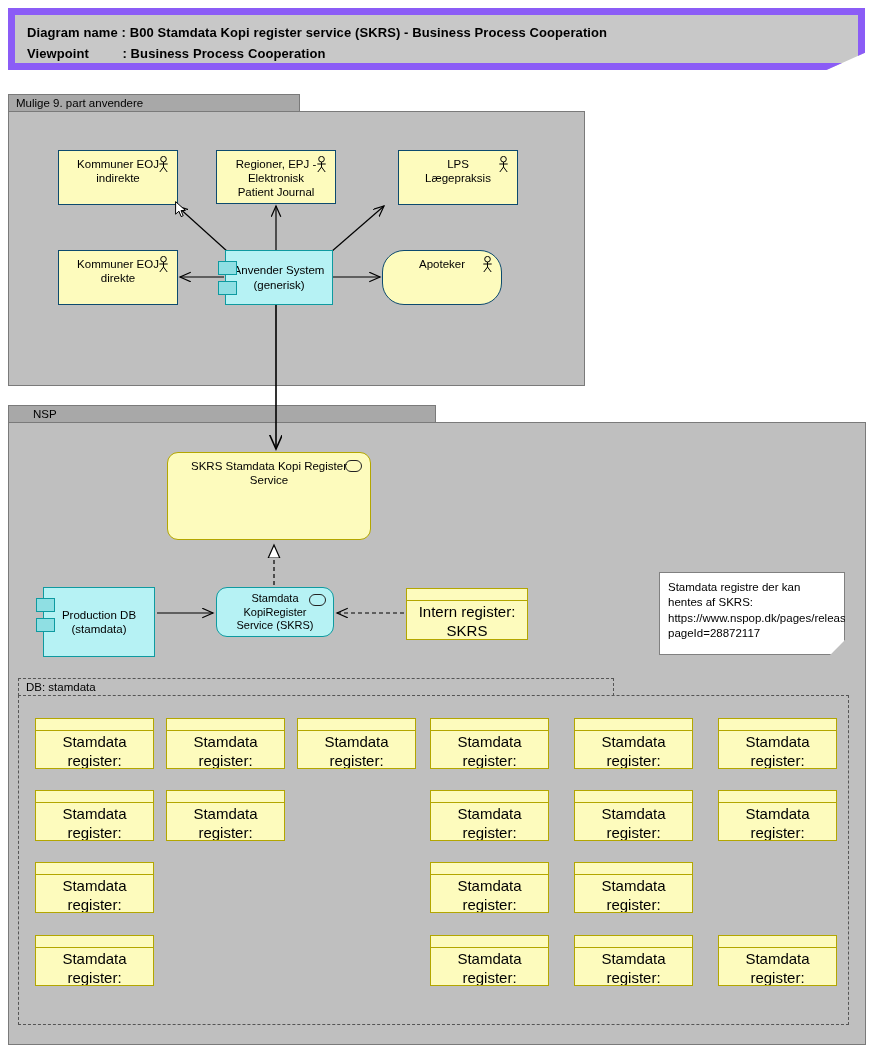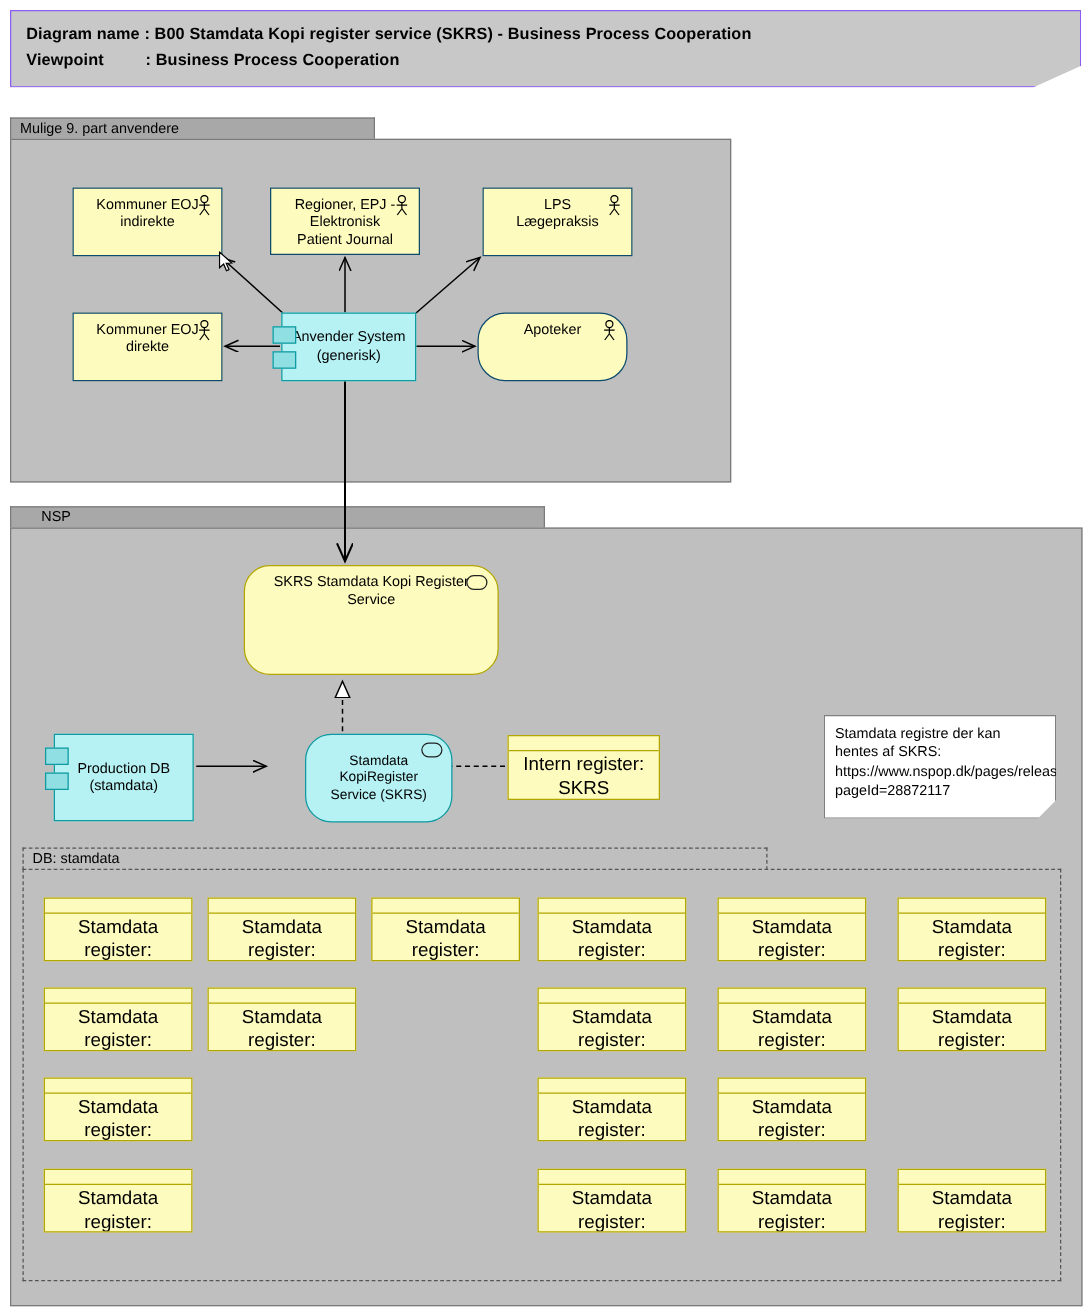--- a/index.html
+++ b/index.html
@@ -3,21 +3,21 @@
 <meta charset="utf-8">
 <style>
   html,body{margin:0;padding:0;background:#ffffff;}
   body{width:873px;height:1053px;position:relative;
        font-family:"Liberation Sans","DejaVu Sans",sans-serif;
        font-size:11.5px;color:#000;overflow:hidden;}
   .abs{position:absolute;box-sizing:border-box;}
 
   
   #title-banner{left:8px;top:8px;width:857px;height:62px;background:#c8c8c8;
-      border:1px solid #8b5cf6;
+      border:7px solid #8b5cf6;
       clip-path:polygon(0 0,100% 0,100% 72%,95.5% 100%,0 100%);}
   #title-banner .line{position:absolute;font-weight:bold;font-size:13px;
       letter-spacing:.1px;white-space:pre;}
   #title-line-1{left:12px;top:10px;}
   #title-line-2{left:12px;top:31px;}
 
   
   .group-tab{background:#a8a8a8;border:1px solid #7a7a7a;border-bottom:none;
       font-size:11.5px;padding:2px 0 0 7px;}
   .group-body{background:#bfbfbf;border:1px solid #7a7a7a;}
@@ -46,21 +46,21 @@
   .actor .lbl{display:block;width:100%;}
   .figure-icon{position:absolute;right:7px;top:5px;width:13px;height:17px;}
 
   
   .component{background:#b6f2f4;border:1px solid #0e9aa0;}
   .comp-tabs{position:absolute;left:-8px;top:10px;}
   .comp-tabs i{display:block;width:17px;height:12px;background:#8fdfe3;
       border:1px solid #0e9aa0;margin-bottom:6px;}
 
   
-  .service{border-radius:21px;align-items:flex-start;padding-top:6px;margin-left:28px;}
+  .service{border-radius:11px;align-items:flex-start;padding-top:6px;}
   .service.yellow{background:#fdfbbd;border:1px solid #b3a600;}
   .service.cyan{background:#b6f2f4;border:1px solid #0e9aa0;}
   .oval-icon{position:absolute;width:15px;height:10px;border:1.4px solid #222;
       border-radius:6px;background:transparent;}
 
   
   .dataobj{background:#fdfbbd;border:1px solid #b3a600;overflow:hidden;
       align-items:flex-start;padding:0;}
   .dataobj .strip{position:absolute;left:0;top:0;right:0;height:11px;
       border-bottom:1px solid #b3a600;}
@@ -141,21 +141,21 @@
   <span class="lbl">Regioner, EPJ -<br>Elektronisk<br>Patient Journal</span>
   <svg class="figure-icon" viewBox="0 0 13 17">
     <circle cx="6.5" cy="3.2" r="2.8" fill="none" stroke="#000" stroke-width="1"></circle>
     <line x1="6.5" y1="6" x2="6.5" y2="11" stroke="#000" stroke-width="1"></line>
     <line x1="2.3" y1="8" x2="10.7" y2="8" stroke="#000" stroke-width="1"></line>
     <line x1="6.5" y1="11" x2="2.8" y2="16" stroke="#000" stroke-width="1"></line>
     <line x1="6.5" y1="11" x2="10.2" y2="16" stroke="#000" stroke-width="1"></line>
   </svg>
 </div>
 
-<div class="node actor abs" style="left:386px;top:150px;width:120px;height:55px;">
+<div class="node actor abs" style="left:398px;top:150px;width:120px;height:55px;">
   <span class="lbl">LPS<br>Lægepraksis</span>
   <svg class="figure-icon" viewBox="0 0 13 17">
     <circle cx="6.5" cy="3.2" r="2.8" fill="none" stroke="#000" stroke-width="1"></circle>
     <line x1="6.5" y1="6" x2="6.5" y2="11" stroke="#000" stroke-width="1"></line>
     <line x1="2.3" y1="8" x2="10.7" y2="8" stroke="#000" stroke-width="1"></line>
     <line x1="6.5" y1="11" x2="2.8" y2="16" stroke="#000" stroke-width="1"></line>
     <line x1="6.5" y1="11" x2="10.2" y2="16" stroke="#000" stroke-width="1"></line>
   </svg>
 </div>
 
@@ -195,21 +195,21 @@
 </div>
 
 <div class="node component abs" style="left:43px;top:587px;width:112px;height:70px;">
   <span class="comp-tabs">
       <i></i>
       <i></i>
     </span>
   <span>Production DB<br>(stamdata)</span>
 </div>
 
-<div class="node service cyan abs" style="left:216px;top:587px;width:118px;height:71px;align-items:center;padding-top:4px;">
+<div class="node service cyan abs" style="left:216px;top:587px;width:118px;height:50px;align-items:center;padding-top:4px;">
   <span style="display:block;width:100%;padding:0 8px;font-size:11px;">Stamdata<br>KopiRegister<br>Service (SKRS)</span>
   <span class="oval-icon" style="right:7px;top:6px;"></span>
 </div>
 
 <div class="node dataobj abs" style="left:406px;top:588px;width:122px;height:52px;">
   <span class="strip"></span>
   <span class="txt">Intern register: SKRS<br>whitelist</span>
 </div>
 
 <div class="abs" id="note">

